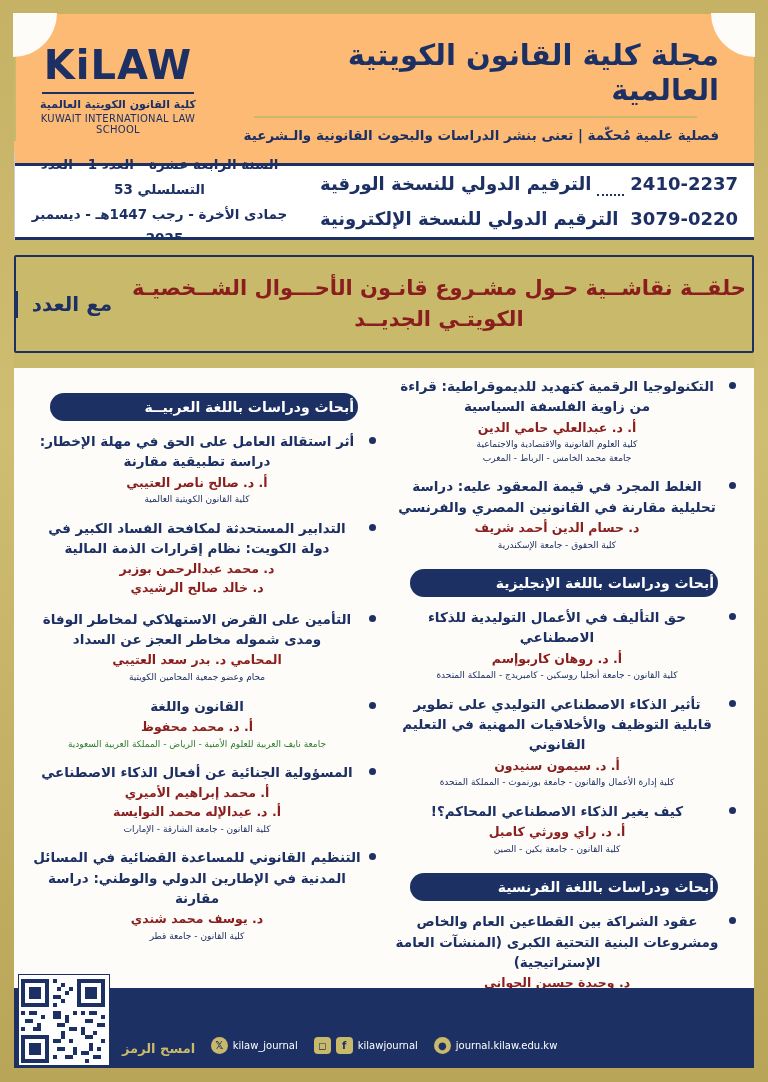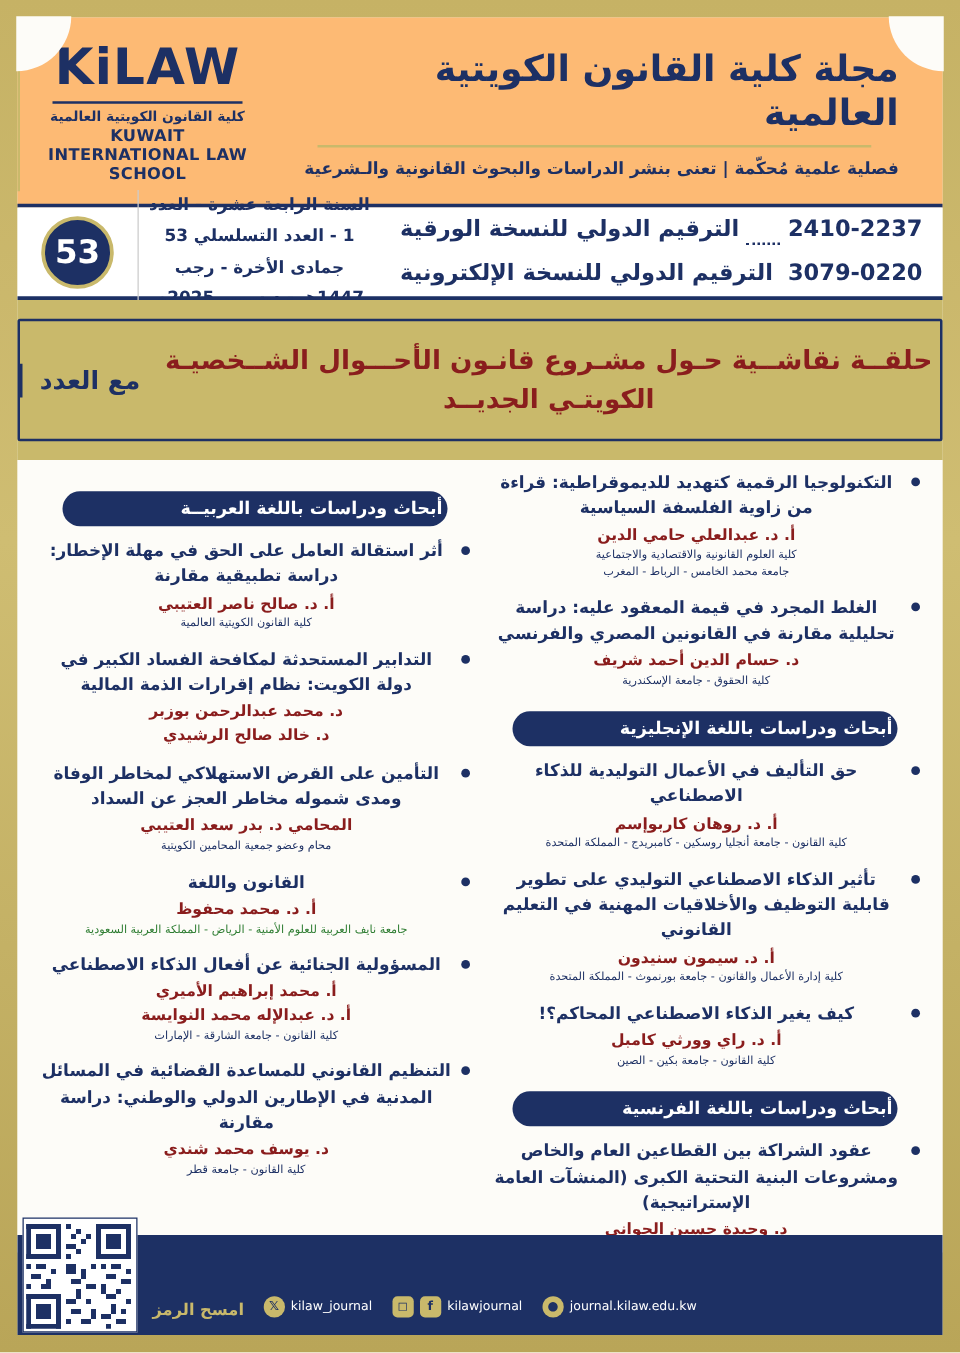--- a/index.html
+++ b/index.html
@@ -61,21 +61,21 @@
     text-align: center;
     border-left: 2px solid #c9b96b;
   }
   .logo-word {
     font-size: 40px; font-weight: bold; color: #1d3064;
     letter-spacing: 1px; font-family: "DejaVu Sans", sans-serif;
     direction: ltr;
   }
   .logo-rule { height:2px; background:#1d3064; margin:4px 16px 4px 16px;}
   .logo-ar { font-size: 11px; color:#1d3064; font-weight:bold; }
-  .logo-en { font-size: 13px; color:#1d3064; letter-spacing:.3px; direction:ltr; margin-top:2px;font-weight:bold;}
+  .logo-en { font-size: 10px; color:#1d3064; letter-spacing:.3px; direction:ltr; margin-top:2px;}
 
   
   .issue-bar {
     position: absolute; left: 14px; right: 14px; top: 166px;
     height: 74px;
     background: #ffffff;
     display: flex; flex-direction: row-reverse; align-items: center;
     border-bottom: 3px solid #1d3064;
   }
   .issue-num {
@@ -219,23 +219,20 @@
     </div>
 
     <div class="masthead">
       <div class="mast-title">مجلة كلية القانون الكويتية العالمية</div>
       <div class="mast-rule"></div>
       <div class="mast-sub">فصلية علمية مُحكّمة | تعنى بنشر الدراسات والبحوث القانونية والـشرعية</div>
     </div>
   </div>
 
   <div class="issue-bar">
-    <div class="issue-num">
-      <div class="circle">53</div>
-    </div>
     <div class="issue-right">
       <div>السنة الرابعة عشرة - العدد 1 - العدد التسلسلي 53</div>
       <div>جمادى الأخرة - رجب 1447هـ - ديسمبر 2025م</div>
     </div>
     <div class="issue-left">
       <div class="row">
         <span class="lbl">الترقيم الدولي للنسخة الورقية</span>
         <span class="dots"></span>
         <span class="val">2410-2237</span>
       </div>

